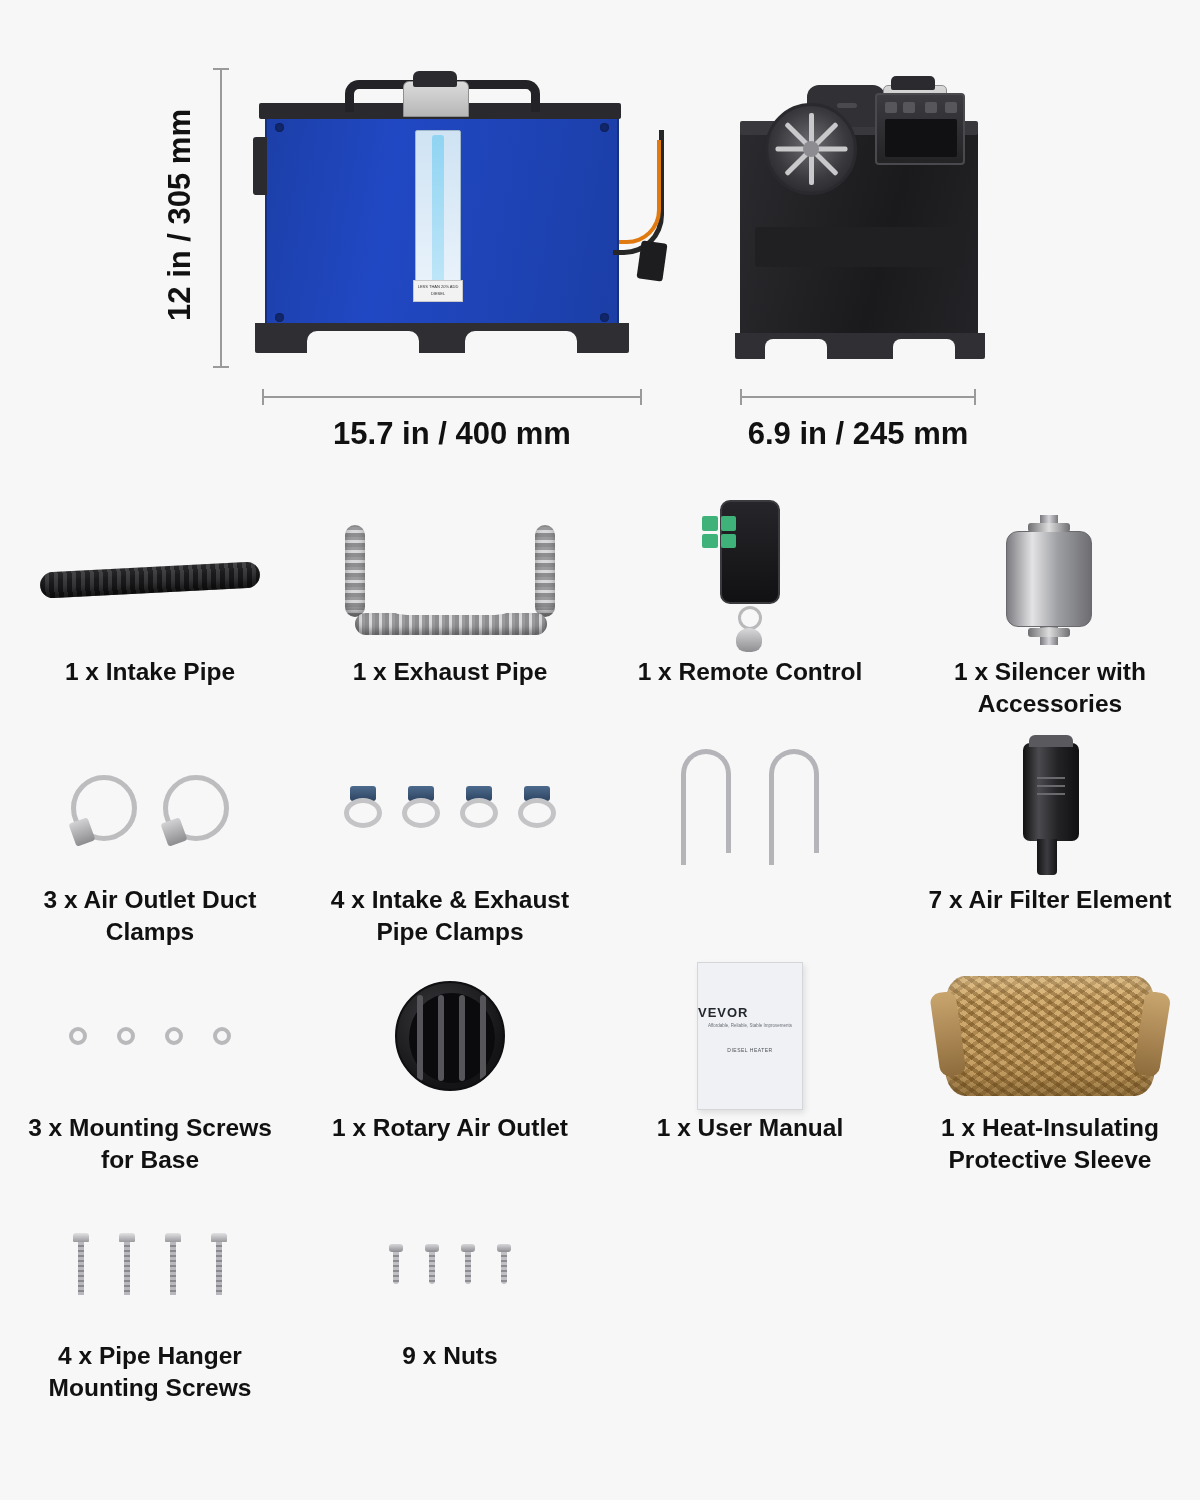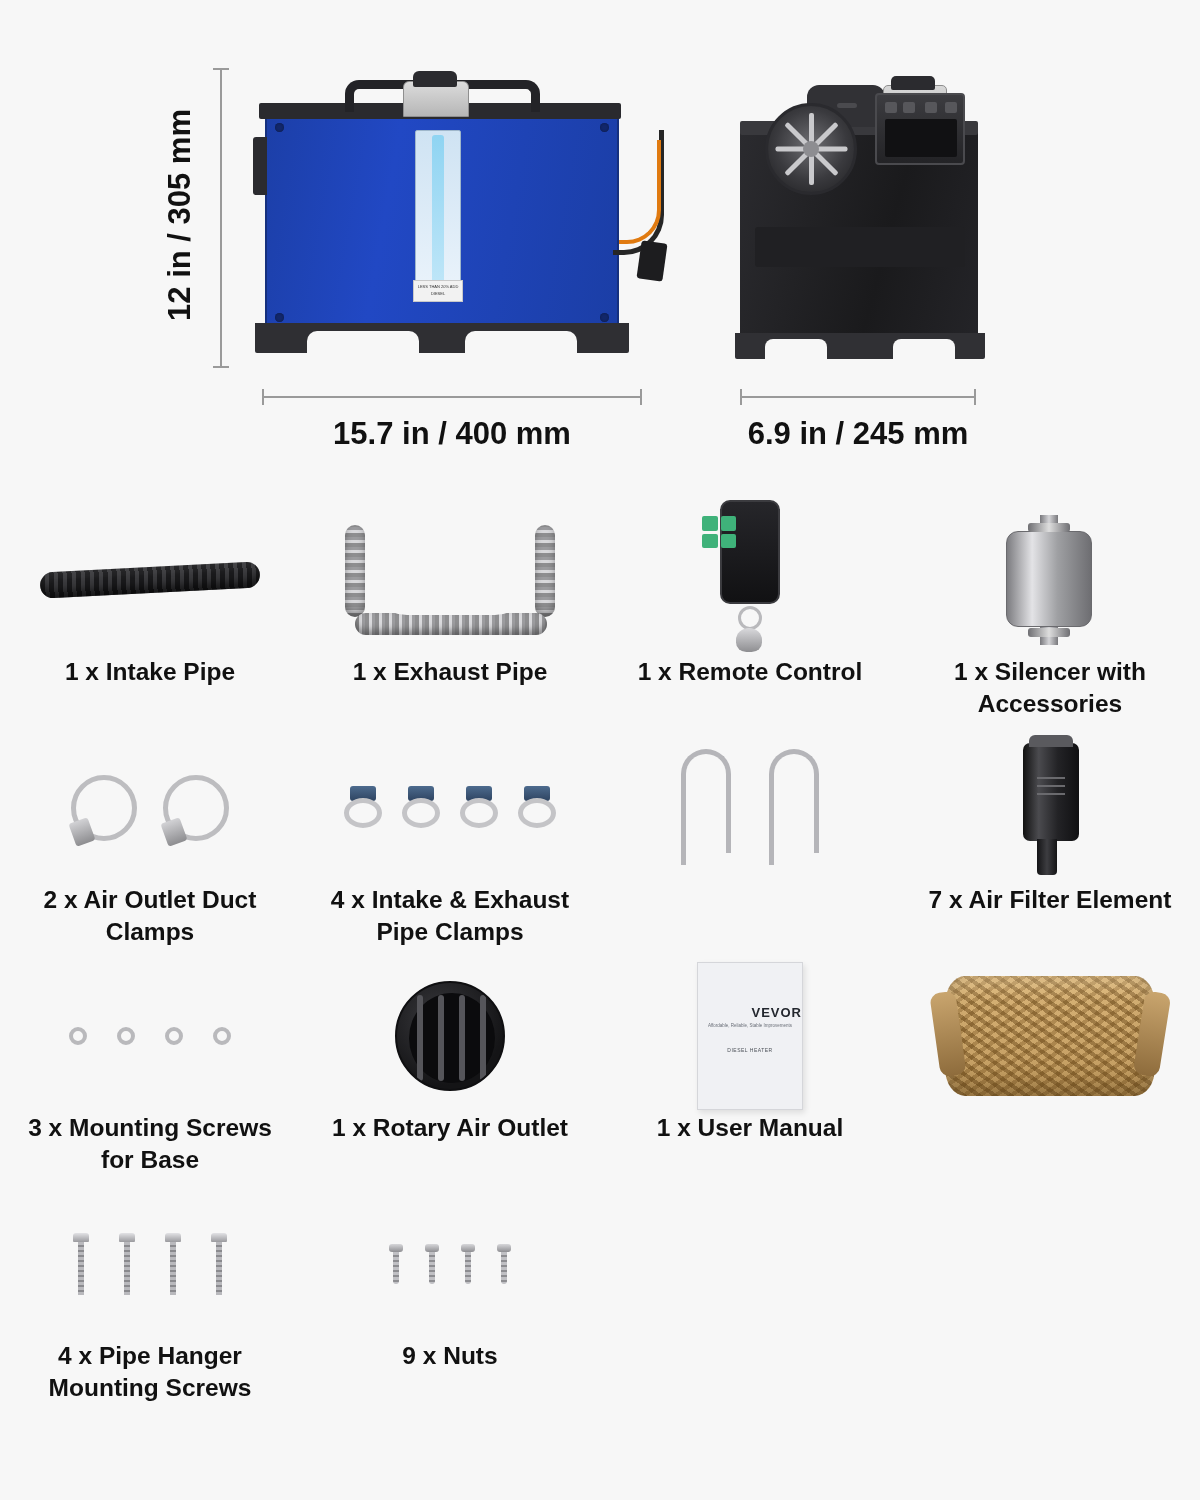--- a/index.html
+++ b/index.html
@@ -764,21 +764,21 @@
     width: 104px;
     height: 146px;
     background: #f0f1f4;
     border: 1px solid #d5d6da;
     box-shadow: 2px 3px 6px rgba(0,0,0,.10);
   }
   .manual .brand {
     position: absolute;
     left: 0; right: 0;
     top: 42px;
-    text-align: right;
+    text-align: left;
     font-size: 13px;
     font-weight: bold;
     letter-spacing: 1px;
     color: #23272e;
   }
   .manual .sub {
     position: absolute;
     left: 0; right: 0;
     top: 60px;
     text-align: center;
@@ -1000,21 +1000,21 @@
     <div class="art">
       <div class="ring-clamps">
         <div class="ring-clamp">
             <span class="screwbox"></span>
           </div>
         <div class="ring-clamp">
             <span class="screwbox"></span>
           </div>
       </div>
     </div>
-    <div class="caption">2 x Air Outlet Duct Clamps</div>
+    <div class="caption">3 x Air Outlet Duct Clamps</div>
   </div>
 
   <div class="cell">
     <div class="art">
       <div class="hose-clamps">
         <div class="hose-clamp">
             <span class="head"></span>
             <span class="band"></span>
           </div>
         <div class="hose-clamp">
@@ -1103,20 +1103,21 @@
     <div class="caption">1 x User Manual</div>
   </div>
 
   <div class="cell">
     <div class="art">
       <div class="sleeve">
         <span class="endL"></span>
         <span class="endR"></span>
       </div>
     </div>
+    <div class="caption">1 x Heat-Insulating Protective Sleeve</div>
   </div>
 
   <div class="cell">
     <div class="art">
       <div class="long-screws">
         <div class="long-screw">
             <span class="head"></span>
             <span class="shaft"></span>
           </div>
         <div class="long-screw">

